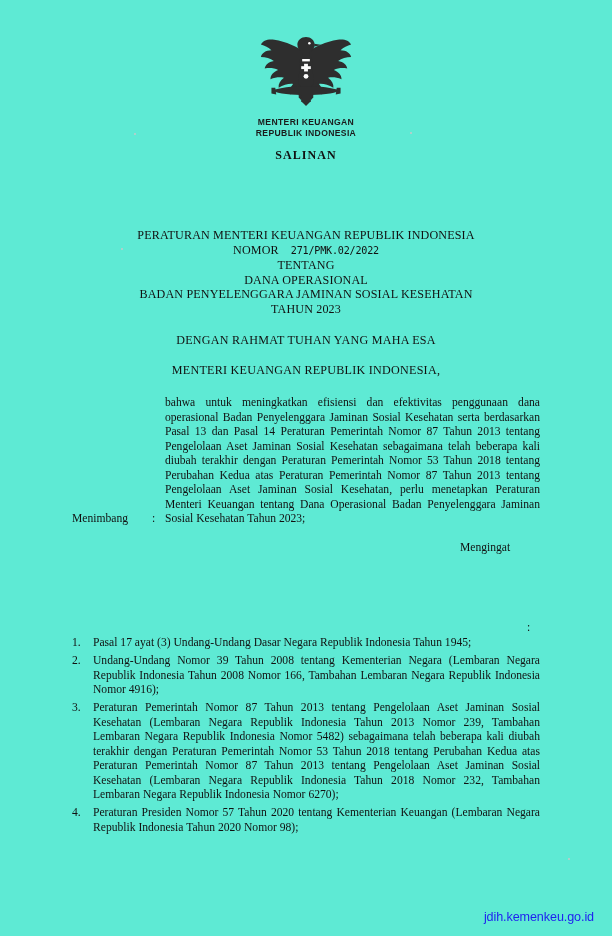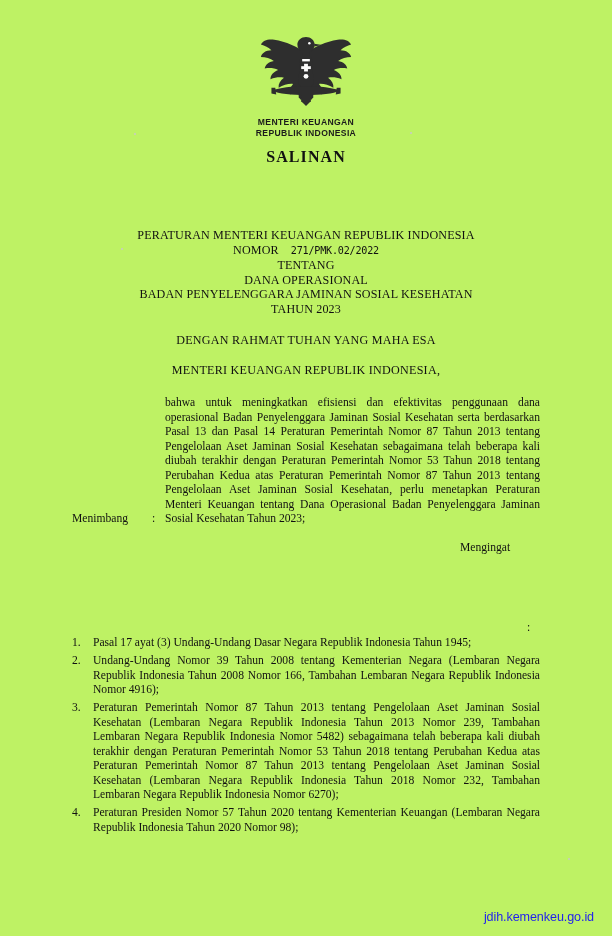--- a/index.html
+++ b/index.html
@@ -5,21 +5,21 @@
 <style>
   html, body {
     margin: 0;
     padding: 0;
     background: #ffffff;
   }
   .page {
     position: relative;
     width: 612px;
     height: 936px;
-    background: #bef264;
+    background: #5eead4;
     overflow: hidden;
     font-family: "Liberation Serif", "DejaVu Serif", serif;
     color: #111111;
     -webkit-font-smoothing: antialiased;
   }
 
   
   .masthead {
     position: absolute;
     left: 0;
@@ -38,21 +38,21 @@
     font-weight: bold;
     font-size: 8.6px;
     letter-spacing: 0.35px;
     color: #1b1b1b;
     line-height: 11.2px;
     margin-top: 9px;
   }
   .salinan {
     font-family: "Liberation Serif", "DejaVu Serif", serif;
     font-weight: bold;
-    font-size: 16px;
+    font-size: 12px;
     letter-spacing: 1.1px;
     color: #111111;
     margin-top: 9px;
     text-align: center;
   }
 
   
   .title-block {
     position: absolute;
     left: 56px;

